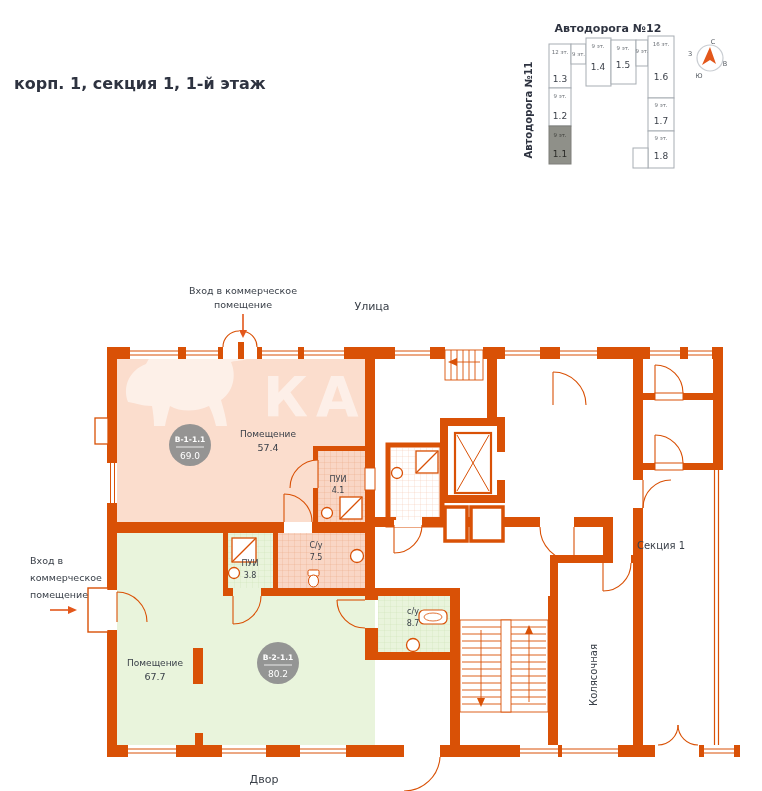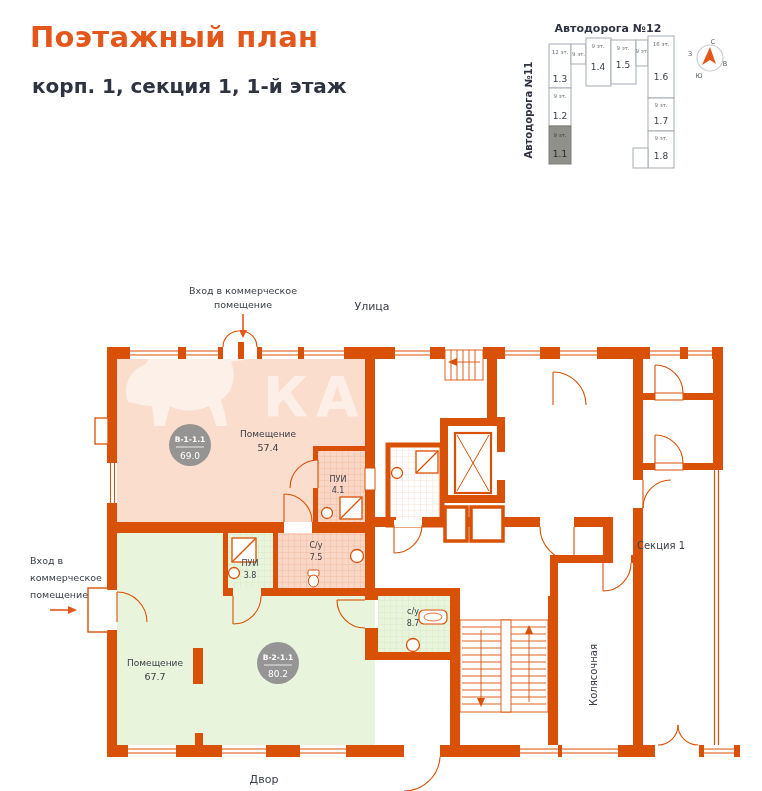--- a/index.html
+++ b/index.html
@@ -1,33 +1,32 @@
 <!DOCTYPE html>
 <html><head>
 <meta charset="utf-8">
 <style>
   html,body{margin:0;padding:0;background:#fff;}
   .page{position:relative;width:762px;height:791px;background:#fff;overflow:hidden;
         font-family:"DejaVu Sans","Liberation Sans",sans-serif;}
   .title{position:absolute;left:30px;top:20px;font-size:29px;font-weight:700;color:#E3571B;letter-spacing:.3px;}
-  .subtitle{position:absolute;left:32px;top:74px;font-size:20px;font-weight:600;color:#2E3340;}
+  .subtitle{position:absolute;left:14px;top:74px;font-size:16px;font-weight:600;color:#2E3340;}
   svg text{font-family:"DejaVu Sans","Liberation Sans",sans-serif;}
   .lbl{fill:#3A4049;}
   .wall{fill:#D95106;}
   .thin{stroke:#D95106;fill:none;}
   .cell{fill:#fff;stroke:#A7ADB3;stroke-width:1;}
   .cellTxtS{fill:#6B7076;font-size:5.5px;text-anchor:middle;}
   .cellTxtN{fill:#3B4049;font-size:9px;text-anchor:middle;}
 </style>
 </head>
 <body>
 
 <div class="page">
 
-  <div class="title">Поэтажный план</div>
   <div class="subtitle">корп. 1, секция 1, 1-й этаж</div>
 
   <svg style="position:absolute;left:498px;top:6px;" width="264" height="172" viewBox="0 0 264 172">
     <text x="110" y="26" text-anchor="middle" font-size="11" font-weight="bold" fill="#2E3340">Автодорога №12</text>
     <text transform="translate(34,104) rotate(-90)" text-anchor="middle" font-size="10" font-weight="bold" fill="#2E3340">Автодорога №11</text>
 
     <g>
       <circle cx="212" cy="52" r="13" fill="#fff" stroke="#C9CDD2" stroke-width="1.2"></circle>
       <polygon points="212,41 204,59 212,54 218,58" fill="#E3571B"></polygon>
       <text x="215" y="38" font-size="6.5" fill="#555B62" text-anchor="middle">С</text>

